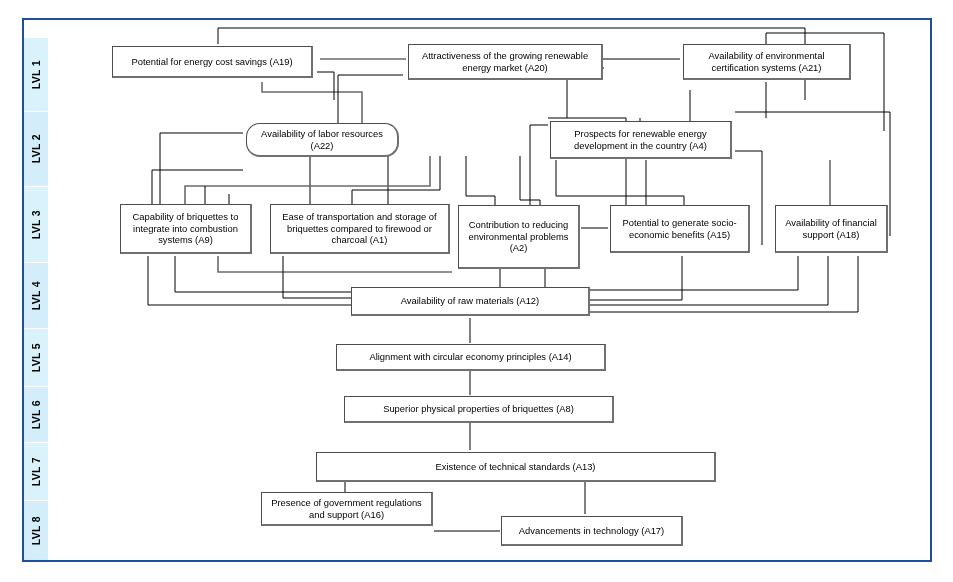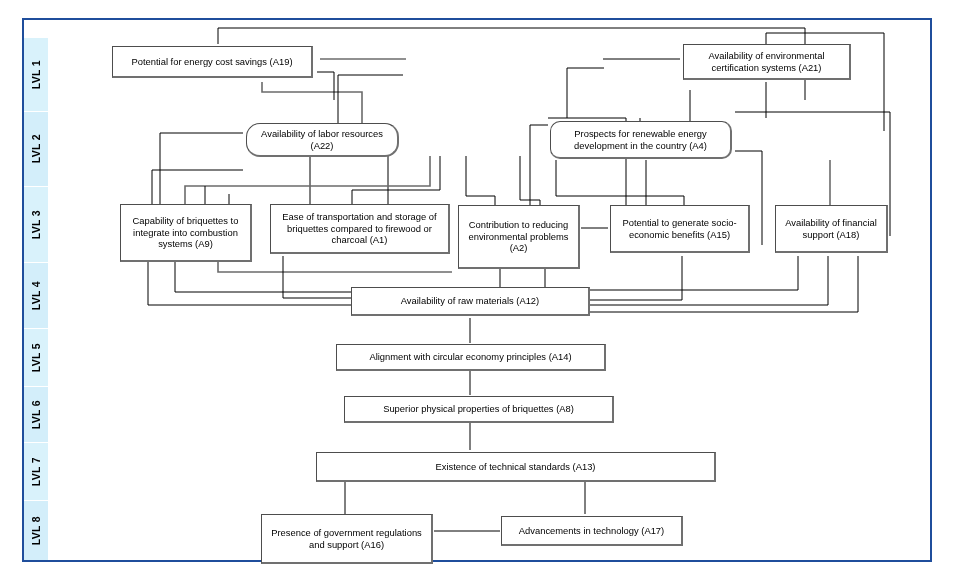--- a/index.html
+++ b/index.html
@@ -231,34 +231,37 @@
     </g>
     <g>
       <polyline class="lk" points="585,514 585,481" marker-end="url(#ah)"></polyline>
     </g>
   </svg>
 
   <div class="node" style="left:112px;top:46px;width:201px;height:32px;">
     <span>Potential for energy cost savings (A19)</span>
   </div>
 
+  <div class="node" style="left:408px;top:44px;width:195px;height:36px;">
+    <span>Attractiveness of the growing renewable energy market (A20)</span>
+  </div>
 
   <div class="node" style="left:683px;top:44px;width:168px;height:36px;">
     <span>Availability of environmental certification systems (A21)</span>
   </div>
 
   <div class="node" style="left:246px;top:123px;width:153px;height:34px;border-radius:14px;">
     <span>Availability of labor resources (A22)</span>
   </div>
 
-  <div class="node" style="left:550px;top:121px;width:182px;height:38px;border-radius:10px;">
+  <div class="node" style="left:550px;top:121px;width:182px;height:38px;">
     <span>Prospects for renewable energy development in the country (A4)</span>
   </div>
 
-  <div class="node" style="left:120px;top:204px;width:132px;height:58px;">
+  <div class="node" style="left:120px;top:204px;width:132px;height:50px;">
     <span>Capability of briquettes to integrate into combustion systems (A9)</span>
   </div>
 
   <div class="node" style="left:270px;top:204px;width:180px;height:50px;">
     <span>Ease of transportation and storage of briquettes compared to firewood or charcoal (A1)</span>
   </div>
 
   <div class="node" style="left:458px;top:205px;width:122px;height:64px;">
     <span>Contribution to reducing environmental problems (A2)</span>
   </div>
@@ -280,21 +283,21 @@
   </div>
 
   <div class="node" style="left:344px;top:396px;width:270px;height:27px;">
     <span>Superior physical properties of briquettes (A8)</span>
   </div>
 
   <div class="node" style="left:272px;top:452px;width:400px;height:30px;margin-left:44px;">
     <span>Existence of technical standards (A13)</span>
   </div>
 
-  <div class="node" style="left:261px;top:514px;width:172px;height:50px;justify-content:center;">
+  <div class="node" style="left:261px;top:492px;width:172px;height:34px;justify-content:center;">
     <span>Presence of government regulations and support (A16)</span>
   </div>
 
   <div class="node" style="left:501px;top:516px;width:182px;height:30px;">
     <span>Advancements in technology (A17)</span>
   </div>
 
 </div>
 
 </body></html>

